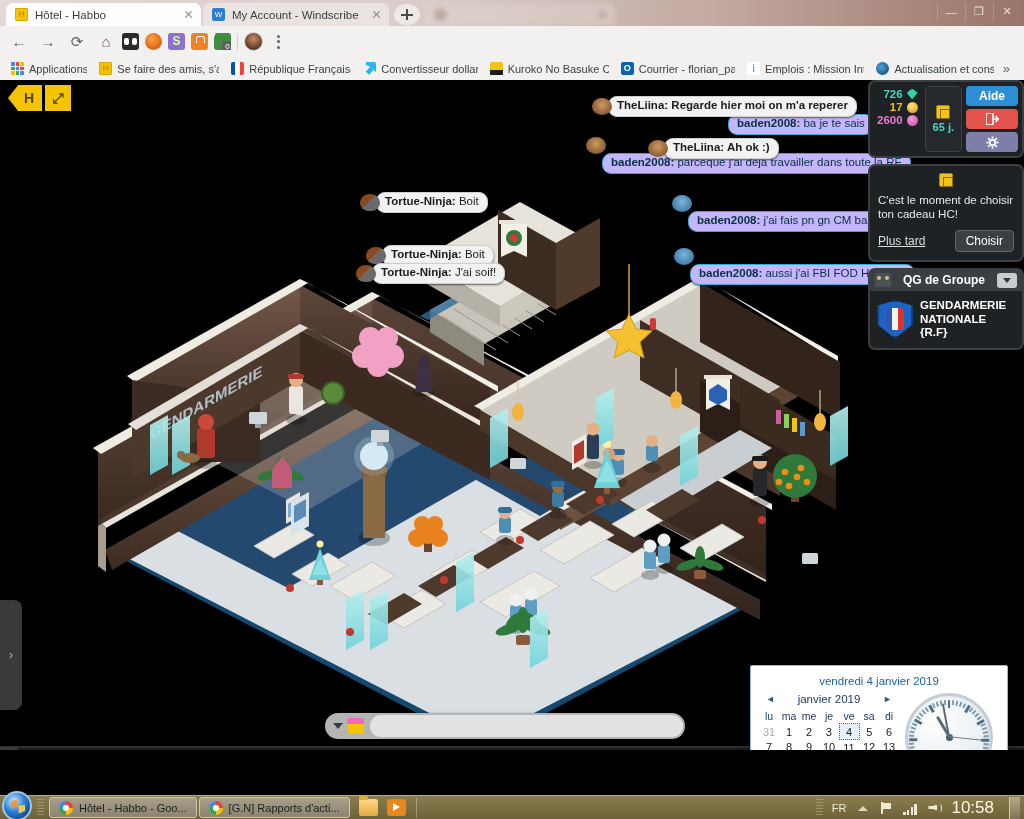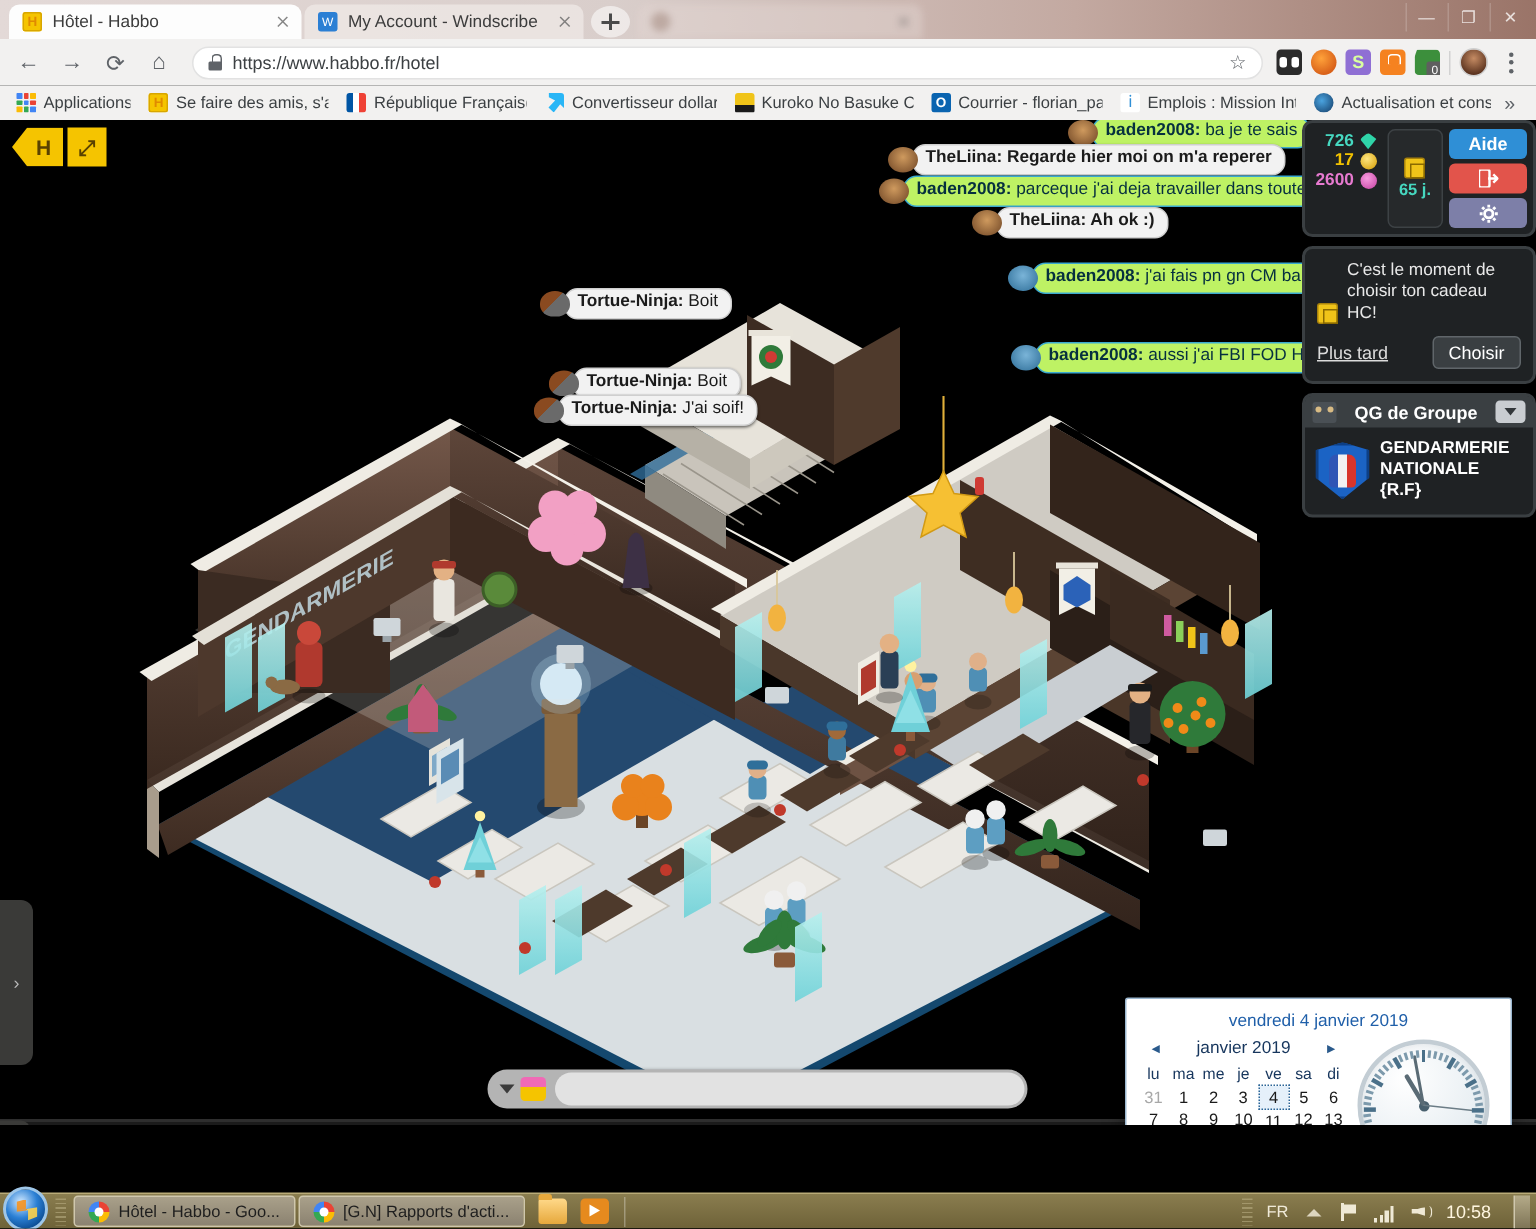--- a/index.html
+++ b/index.html
@@ -137,21 +137,21 @@
   .bubble{
     position:absolute; display:flex; align-items:center; z-index:30;
     font-size:11.5px; line-height:1; white-space:nowrap;
   }
   .bub-av{ width:20px; height:17px; border-radius:3px; position:relative; z-index:2; flex:0 0 20px;}
   .bub-body{
     background:#f0f0f0; border-radius:9px; padding:3px 8px 4px 8px; margin-left:-4px;
     border:1px solid #cfcfcf; box-shadow:0 1px 2px rgba(0,0,0,.55);
     color:#1b1b1b;
   }
-  .bubble.blue .bub-body{ background:#bef264; border-color:#3aa9cf; color:#06303f;}
+  .bubble.blue .bub-body{ background:#c4b5fd; border-color:#3aa9cf; color:#06303f;margin-top:36px;}
   .bubble.white .bub-body{ background:#f2f2f2; }
   .bub-name{ font-weight:bold; }
   .turtle-av{ background:linear-gradient(135deg,#8a4a20 0 45%,#6a6a6a 45% 100%); border-radius:50% 50% 45% 45%;}
   .head-av{ background:radial-gradient(circle at 50% 40%,#7ab4d8,#2c6c96); border-radius:50%;}
   .head-av2{ background:radial-gradient(circle at 50% 40%,#cf9a5e,#6d4424); border-radius:50%;}
 
   
   #sidebar{ position:absolute; right:0; top:0; width:156px; z-index:35; }
   .panel{
     background:#1f2224; border:2px solid #3a3f42; border-radius:7px; margin-bottom:6px;
@@ -173,21 +173,21 @@
   .hc-ico:after{content:'';position:absolute;left:3px;top:3px;width:8px;height:8px;border:1.5px solid #8a6a00;}
   .hc-days{ font-size:11px; color:#46d8c0; font-weight:bold;}
   .sidebuttons{ display:flex; flex-direction:column; gap:3px; justify-content:center; flex:1;}
   .sbtn{ height:20px; border-radius:4px; display:flex; align-items:center; justify-content:center;
          font-size:12px; font-weight:bold; color:#fff;}
   .sbtn.aide{ background:#2f8fd6; }
   .sbtn.exit{ background:#e2544b; }
   .sbtn.gear{ background:#7d7fa8; }
 
   .hcpanel{ padding:7px 8px 8px 8px; }
-  .hcpanel .row1{ display:flex; gap:6px; align-items:flex-end; }
+  .hcpanel .row1{ display:flex; gap:6px; align-items:center;flex-direction:column; }
   .hcpanel .txt{ font-size:11.5px; line-height:1.25; color:#e8e8e8;}
   .hcpanel .row2{ display:flex; align-items:center; justify-content:space-between; margin-top:8px;}
   .plustard{ font-size:12px; color:#dcdcdc; text-decoration:underline; }
   .choisir{ background:#3a3f42; border:1px solid #60666a; border-radius:4px; padding:3px 10px; font-size:12px; color:#fff;}
 
   .qgpanel{ }
   .qghead{ background:#3a3f42; display:flex; align-items:center; gap:6px; padding:3px 5px; border-radius:4px 4px 0 0;}
   .qghead .ttl{ flex:1; text-align:center; font-size:12px; font-weight:bold; color:#fff;}
   .grp-ico{ width:16px;height:14px; background:#4a5055; border-radius:2px; position:relative;}
   .grp-ico:before{content:'';position:absolute;left:2px;top:3px;width:4px;height:4px;border-radius:50%;background:#d8bb84;}
@@ -310,21 +310,21 @@
   .ti-flag:before{content:'';position:absolute;left:2px;top:1px;width:1.8px;height:12px;background:#efe9d6;}
   .ti-flag:after{content:'';position:absolute;left:4px;top:2px;width:8px;height:6px;background:#efe9d6;}
   .ti-net{ display:flex; align-items:flex-end; gap:1.2px;}
   .ti-net i{ width:2.4px; background:#efe9d6; display:block;}
   .ti-net i:nth-child(1){height:3px;} .ti-net i:nth-child(2){height:5px;}
   .ti-net i:nth-child(3){height:8px;} .ti-net i:nth-child(4){height:11px;}
   .ti-vol:before{content:'';position:absolute;left:1px;top:4px;width:5px;height:6px;background:#efe9d6;
      clip-path:polygon(0 25%,45% 25%,100% 0,100% 100%,45% 75%,0 75%); width:9px;}
   .ti-vol:after{content:'';position:absolute;left:10px;top:3px;width:4px;height:8px;
      border-right:1.6px solid #efe9d6; border-radius:0 50% 50% 0;}
-  .clock-txt{ font-size:12px; color:#fff6e0; }
+  .clock-txt{ font-size:17px; color:#fff6e0; }
   .showdesk{ width:11px; height:22px; background:linear-gradient(#b5ab89,#7e7456);
      border-left:1px solid #cfc7ad; margin-left:6px;}
 
   
   #room svg{ display:block; }
 </style>
 </head>
 <body>
 
 <div id="browser">
@@ -351,25 +351,20 @@
       <div class="wc">❐</div>
       <div class="wc close">✕</div>
     </div>
   </div>
 
   <div class="navbar">
     <div class="navbtn">←</div>
     <div class="navbtn">→</div>
     <div class="navbtn">⟳</div>
     <div class="navbtn">⌂</div>
-    <div class="omnibox">
-      <span class="lock"></span>
-      <span>https://www.habbo.fr/hotel</span>
-      <span class="star">☆</span>
-    </div>
     <div class="ext-icons">
       <span class="ext e1"></span>
       <span class="ext e2"></span>
       <span class="ext e3"></span>
       <span class="ext e4"></span>
       <span class="ext e5">
         <span class="badge0">0</span>
       </span>
       <span style="width:1px;height:16px;background:#d2d2d2;display:inline-block"></span>
       <span class="avatar-btn"></span>

